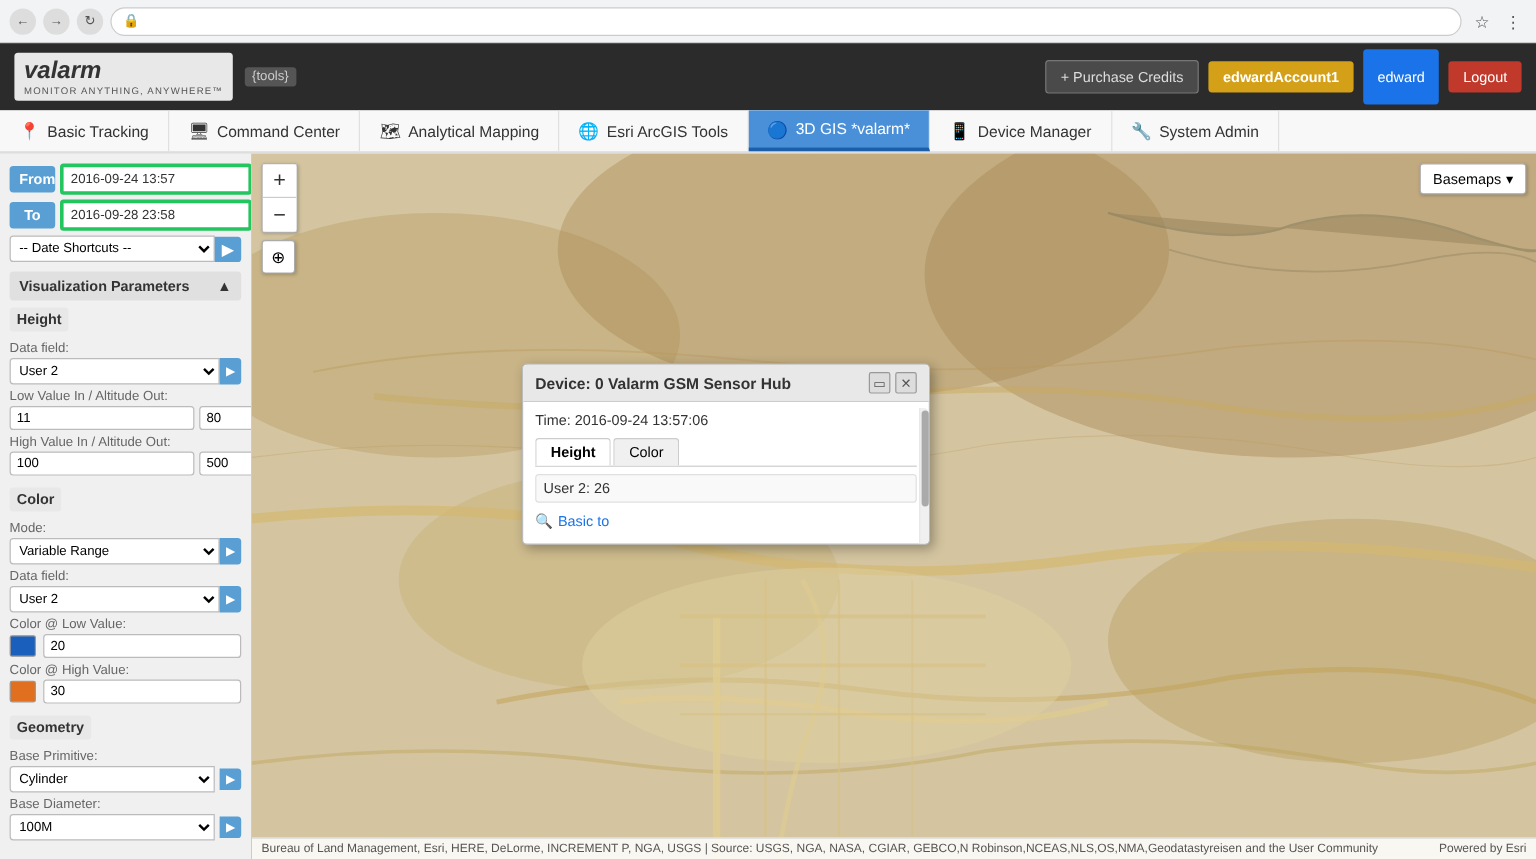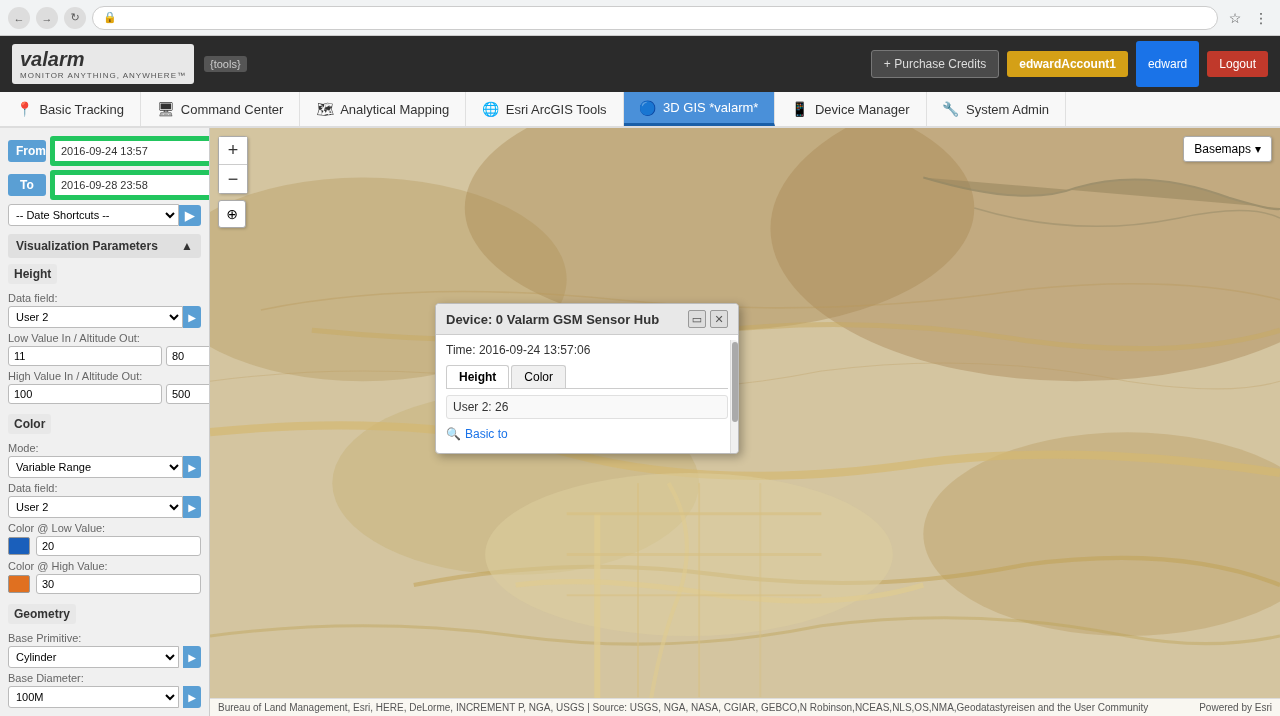--- a/index.html
+++ b/index.html
@@ -65,39 +65,39 @@
     
     .main-layout { display: flex; height: calc(716px - 36px - 56px - 36px); position: relative; }
 
     
     .sidebar {
       width: 210px; background: #f0f0f0; border-right: 1px solid #ccc;
       overflow-y: auto; padding: 8px; flex-shrink: 0;
     }
     .date-row { display: flex; align-items: center; margin-bottom: 4px; gap: 4px; }
     .date-label { background: #5a9fd4; color: white; padding: 4px 8px; border-radius: 3px; font-size: 12px; font-weight: bold; min-width: 38px; text-align: center; }
-    .date-input { flex: 1; background: white; border: 5px solid #22c55e; padding: 4px 6px; font-size: 11px; border-radius: 3px; color: #333; }
+    .date-input { flex: 1; background: white; border: 3px solid #22c55e; padding: 4px 6px; font-size: 11px; border-radius: 3px; color: #333; }
     .date-shortcut { width: 100%; display: flex; align-items: center; margin-bottom: 8px; }
     .date-shortcut select { flex: 1; border: 1px solid #bbb; padding: 3px; font-size: 11px; background: white; border-radius: 3px 0 0 3px; }
     .date-shortcut .arrow-btn { background: #5a9fd4; color: white; border: none; padding: 3px 6px; border-radius: 0 3px 3px 0; cursor: pointer; }
 
     .section-header { background: #e0e0e0; padding: 5px 8px; border-radius: 3px; font-size: 12px; font-weight: bold; color: #333; margin-bottom: 6px; display: flex; align-items: center; justify-content: space-between; cursor: pointer; }
 
     .param-group { margin-bottom: 10px; }
     .param-section-title { font-size: 12px; font-weight: bold; color: #333; background: #e8e8e8; padding: 3px 6px; border-radius: 3px; margin-bottom: 4px; display: inline-block; }
     .field-label { font-size: 11px; color: #666; margin-top: 4px; margin-bottom: 2px; }
     .select-row { display: flex; margin-bottom: 4px; }
     .select-row select { flex: 1; border: 1px solid #bbb; padding: 3px; font-size: 11px; background: white; border-radius: 3px 0 0 3px; }
     .select-row .sel-btn { background: #5a9fd4; color: white; border: none; padding: 3px 5px; cursor: pointer; border-radius: 0 3px 3px 0; font-size: 10px; }
     .range-row { display: flex; gap: 4px; margin-bottom: 2px; }
     .range-input { flex: 1; border: 1px solid #bbb; padding: 3px 5px; font-size: 11px; background: white; border-radius: 3px; }
     .color-row { display: flex; align-items: center; gap: 6px; margin-bottom: 2px; }
     .color-swatch { width: 22px; height: 18px; border: 1px solid #999; border-radius: 2px; cursor: pointer; flex-shrink: 0; }
     .color-input { flex: 1; border: 1px solid #bbb; padding: 3px 5px; font-size: 11px; background: white; border-radius: 3px; }
-    .geometry-row { display: flex; gap: 4px; }
+    .geometry-row { display: flex; align-items: center; gap: 4px; }
     .geo-select { border: 1px solid #bbb; padding: 3px; font-size: 11px; background: white; border-radius: 3px 0 0 3px; flex: 1; }
     .geo-btn { background: #5a9fd4; color: white; border: none; padding: 3px 5px; cursor: pointer; border-radius: 0 3px 3px 0; font-size: 10px; }
 
     
     .map-area { flex: 1; position: relative; overflow: hidden; }
     .map-bg {
       width: 100%; height: 100%;
       background: linear-gradient(135deg, #d4c5a0 0%, #c8b87a 20%, #b8a870 40%, #a09060 50%, #8b7a50 60%, #c8b87a 70%, #d4c5a0 85%, #e0d0b0 100%);
       position: relative;
     }
@@ -114,21 +114,21 @@
     
     .basemaps-btn { position: absolute; top: 8px; right: 8px; background: white; border: 1px solid #aaa; border-radius: 3px; padding: 5px 10px; cursor: pointer; font-size: 12px; display: flex; align-items: center; gap: 4px; box-shadow: 1px 1px 3px rgba(0,0,0,0.2); text-align: right; }
 
     
     .data-marker { position: absolute; left: 390px; top: 255px; width: 16px; height: 40px; }
     .marker-body { width: 16px; height: 35px; background: #4a2080; border-radius: 2px; }
     .marker-shadow { width: 10px; height: 4px; background: rgba(0,0,0,0.3); border-radius: 50%; margin: 0 auto; }
 
     
     .popup {
-      position: absolute; left: 225px; top: 175px; width: 304px;
+      position: absolute; left: 225px; top: 175px; width: 340px;
       background: white; border: 1px solid #bbb; border-radius: 4px; box-shadow: 3px 3px 10px rgba(0,0,0,0.3);
       z-index: 100;
     }
     .popup-header {
       background: #e8e8e8; padding: 6px 10px; border-radius: 4px 4px 0 0;
       display: flex; align-items: center; justify-content: space-between;
       border-bottom: 1px solid #ccc;
     }
     .popup-title { font-size: 13px; font-weight: bold; color: #333; }
     .popup-controls { display: flex; gap: 4px; }

